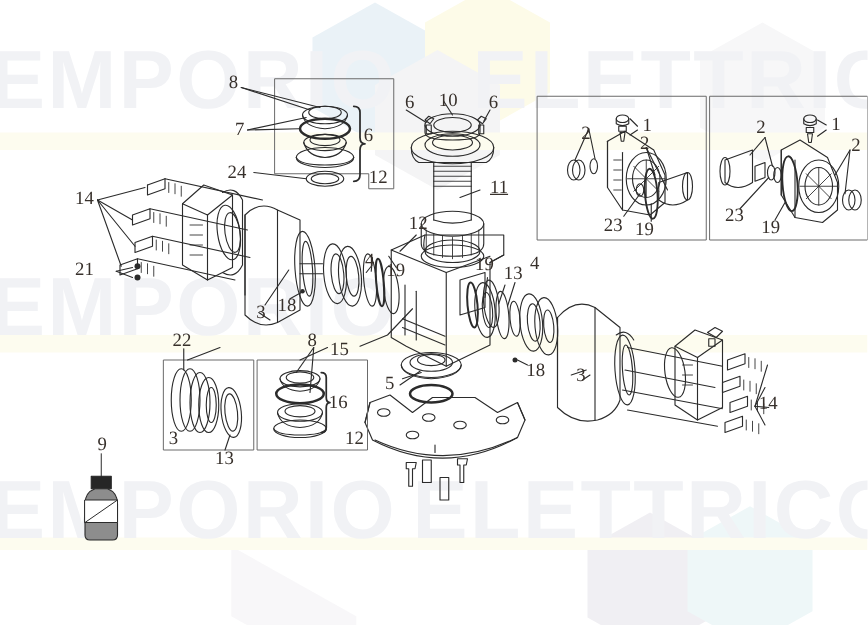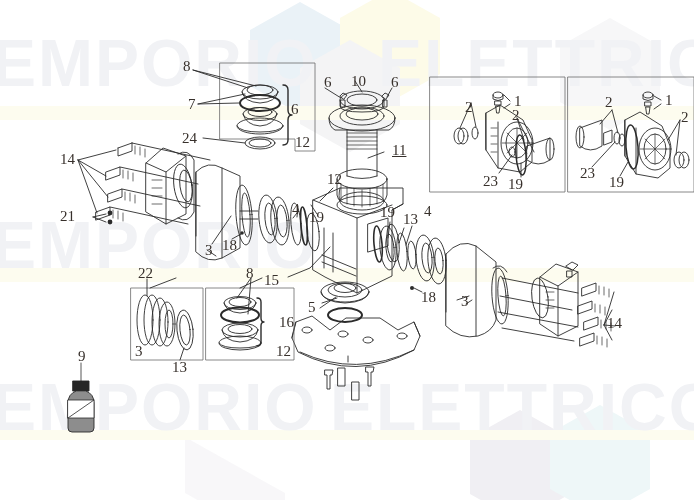--- a/index.html
+++ b/index.html
@@ -457,21 +457,21 @@
     <span class="lbl" style="left:380px;top:205px;">19</span>
     <span class="lbl" style="left:403px;top:196px;margin-top:16px;">13</span>
     <span class="lbl" style="left:424px;top:204px;">4</span>
     <span class="lbl" style="left:421px;top:290px;">18</span>
     <span class="lbl" style="left:461px;top:294px;">3</span>
     <span class="lbl" style="left:607px;top:316px;">14</span>
 
     <span class="lbl" style="left:264px;top:273px;">15</span>
     <span class="lbl" style="left:308px;top:300px;">5</span>
     <span class="lbl" style="left:246px;top:266px;">8</span>
-    <span class="lbl" style="left:263px;top:315px;margin-left:16px;">16</span>
+    <span class="lbl" style="left:263px;top:315px;">16</span>
     <span class="lbl" style="left:276px;top:344px;">12</span>
     <span class="lbl" style="left:138px;top:266px;">22</span>
     <span class="lbl" style="left:135px;top:344px;">3</span>
     <span class="lbl" style="left:172px;top:360px;">13</span>
     <span class="lbl" style="left:78px;top:349px;">9</span>
 
     <span class="lbl" style="left:465px;top:100px;">2</span>
     <span class="lbl" style="left:514px;top:94px;">1</span>
     <span class="lbl" style="left:512px;top:108px;">2</span>
     <span class="lbl" style="left:483px;top:174px;">23</span>

